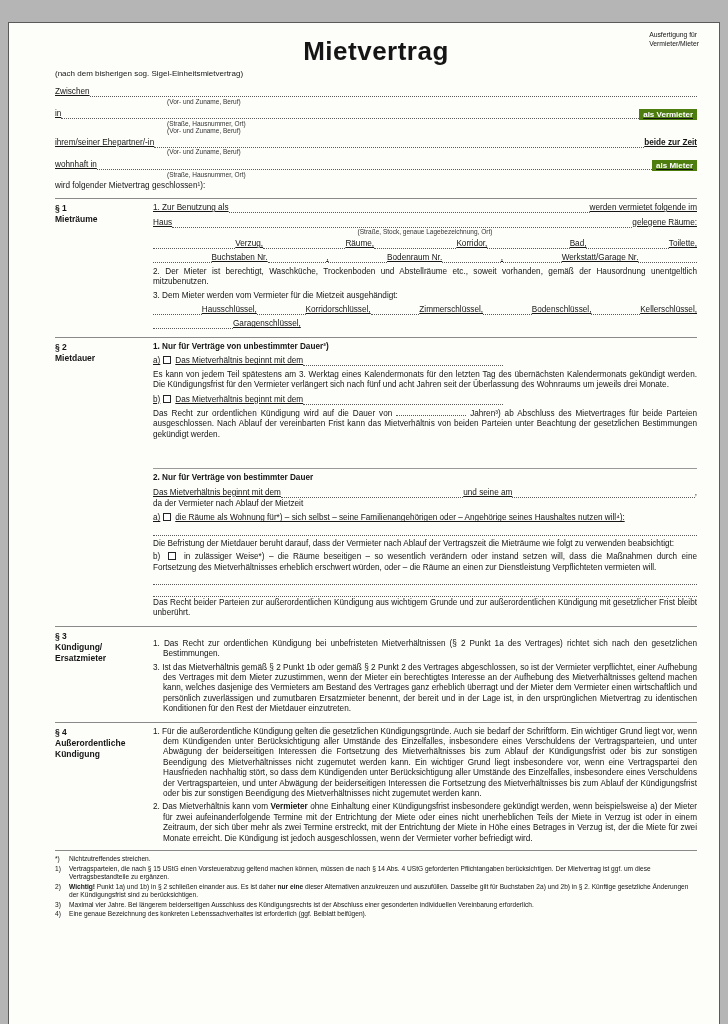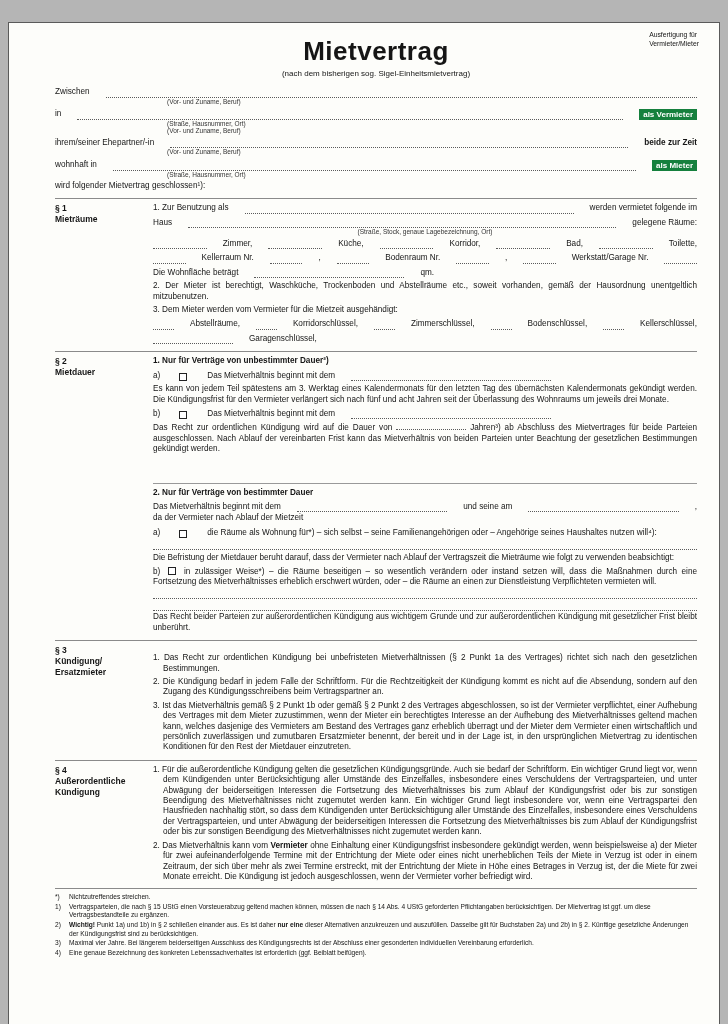--- a/index.html
+++ b/index.html
@@ -1,30 +1,30 @@
 <!DOCTYPE html>
 <html><head>
 <meta charset="utf-8">
 <style>
   * { margin:0; padding:0; box-sizing:border-box; }
   html,body { width:728px; height:1024px; }
   body { background:#b5b5b5; font-family:"Liberation Sans", sans-serif; color:#151515; font-size:8.2px; line-height:1.27; }
   .paper { position:absolute; left:8px; top:22px; width:712px; height:1012px; background:#fdfdfa; border:1px solid #5a5a5a; padding:8px 22px 4px 46px; overflow:hidden; }
   .corner { position:absolute; top:8px; right:20px; font-size:6.8px; line-height:1.3; text-align:left; }
   .title { text-align:center; font-size:26px; font-weight:800; letter-spacing:0.5px; margin-top:4px; }
-  .subtitle { text-align:center; font-size:8px; margin-top:1px; margin-bottom:8px; }
-  .row { display:flex; align-items:flex-end; gap:16px; margin-top:4px; }
+  .subtitle { font-size:8px; margin-top:1px; margin-bottom:8px; }
+  .row { display:flex; gap:0; margin-top:4px;text-decoration:underline; }
   .txt { white-space:nowrap; }
   .fill { flex:1 1 auto; border-bottom:1px dotted #5a5a5a; height:10px; min-width:20px; }
   .fill.w80 { flex:0 0 80px; } .fill.w150 { flex:0 0 150px; } .fill.w200 { flex:0 0 200px; }
   .inlinefill { display:inline-block; border-bottom:1px dotted #5a5a5a; height:8px; vertical-align:baseline; }
   .hintrow { font-size:6.5px; color:#333; margin-left:112px; line-height:1.1; }
   .hintcenter { font-size:6.5px; color:#333; text-align:center; line-height:1.1; }
   .rlab { font-weight:700; white-space:nowrap; }
-  .badge { background:#15803d; color:#fff; font-weight:700; font-size:8px; padding:0 4px; line-height:11px; white-space:nowrap; }
+  .badge { background:#4d7c0f; color:#fff; font-weight:700; font-size:8px; padding:0 4px; line-height:11px; white-space:nowrap; }
   .sec { display:grid; grid-template-columns:98px 1fr; border-top:1px solid #8a8a8a; margin-top:7px; padding-top:4px; }
   .seclab { font-weight:700; font-size:8.5px; line-height:1.3; padding-right:8px; }
   .p { margin-top:3px; text-align:justify; }
   .np { padding-left:10px; text-indent:-10px; }
   .bh { font-weight:700; margin-top:6px; }
   .cb { display:inline-block; width:8px; height:8px; border:1px solid #222; background:#fff; vertical-align:-1px; margin:0 4px 0 3px; }
   .fullline { border-bottom:1px dotted #5a5a5a; height:12px; }
   .footnotes { border-top:1px solid #8a8a8a; margin-top:6px; padding-top:3px; font-size:6.6px; line-height:1.3; }
   .fn { display:grid; grid-template-columns:14px 1fr; margin-top:1px; }
   .b { font-weight:700; }
@@ -88,57 +88,52 @@
       </div>
       <div class="row">
         <span class="txt">Haus</span>
         <span class="fill"></span>
         <span class="txt">gelegene Räume:</span>
       </div>
       <div class="hintcenter">(Straße, Stock, genaue Lagebezeichnung, Ort)</div>
 
       <div class="row">
         <span class="fill"></span>
-        <span class="txt">Zimmer,</span>
-        <span class="fill"></span>
-        <span class="txt">Küche,</span>
+        <span class="txt">Verzug,</span>
+        <span class="fill"></span>
+        <span class="txt">Räume,</span>
         <span class="fill"></span>
         <span class="txt">Korridor,</span>
         <span class="fill"></span>
         <span class="txt">Bad,</span>
         <span class="fill"></span>
         <span class="txt">Toilette,</span>
       </div>
 
       <div class="row">
         <span class="fill"></span>
-        <span class="txt">Kellerraum Nr.</span>
+        <span class="txt">Buchstaben Nr.</span>
         <span class="fill"></span>
         <span class="txt">,</span>
         <span class="fill"></span>
         <span class="txt">Bodenraum Nr.</span>
         <span class="fill"></span>
         <span class="txt">,</span>
         <span class="fill"></span>
         <span class="txt">Werkstatt/Garage Nr.</span>
         <span class="fill"></span>
       </div>
 
-      <div class="row">
-        <span class="txt">Die Wohnfläche beträgt</span>
-        <span class="fill w150"></span>
-        <span class="txt">qm.</span>
-      </div>
 
       <div class="p">2.  Der Mieter ist berechtigt, Waschküche, Trockenboden und Abstellräume etc., soweit vorhanden, gemäß der Hausordnung unentgeltlich mitzubenutzen.</div>
       <div class="p">3.  Dem Mieter werden vom Vermieter für die Mietzeit ausgehändigt:</div>
 
       <div class="row">
         <span class="fill"></span>
-        <span class="txt">Abstellräume,</span>
+        <span class="txt">Hausschlüssel,</span>
         <span class="fill"></span>
         <span class="txt">Korridorschlüssel,</span>
         <span class="fill"></span>
         <span class="txt">Zimmerschlüssel,</span>
         <span class="fill"></span>
         <span class="txt">Bodenschlüssel,</span>
         <span class="fill"></span>
         <span class="txt">Kellerschlüssel,</span>
       </div>
       <div class="row">
@@ -211,21 +206,20 @@
   </div>
 
   <div class="sec">
     <div class="seclab">
       <div>§ 3</div>
       <div>Kündigung/</div>
       <div>Ersatzmieter</div>
     </div>
     <div>
       <div class="p np" style="margin-top:8px">1. Das Recht zur ordentlichen Kündigung bei unbefristeten Mietverhältnissen (§ 2 Punkt 1a des Vertrages) richtet sich nach den gesetzlichen Bestimmungen.</div>
-      <div class="p np">2. Die Kündigung bedarf in jedem Falle der Schriftform. Für die Rechtzeitigkeit der Kündigung kommt es nicht auf die Absendung, sondern auf den Zugang des Kündigungsschreibens beim Vertragspartner an.</div>
       <div class="p np">3. Ist das Mietverhältnis gemäß § 2 Punkt 1b oder gemäß § 2 Punkt 2 des Vertrages abgeschlossen, so ist der Vermieter verpflichtet, einer Aufhebung des Vertrages mit dem Mieter zuzustimmen, wenn der Mieter ein berechtigtes Interesse an der Aufhebung des Mietverhältnisses geltend machen kann, welches dasjenige des Vermieters am Bestand des Vertrages ganz erheblich überragt und der Mieter dem Vermieter einen wirtschaftlich und persönlich zuverlässigen und zumutbaren Ersatzmieter benennt, der bereit und in der Lage ist, in den ursprünglichen Mietvertrag zu identischen Konditionen für den Rest der Mietdauer einzutreten.</div>
     </div>
   </div>
 
   <div class="sec">
     <div class="seclab">
       <div>§ 4</div>
       <div>Außerordentliche</div>
       <div>Kündigung</div>
     </div>

